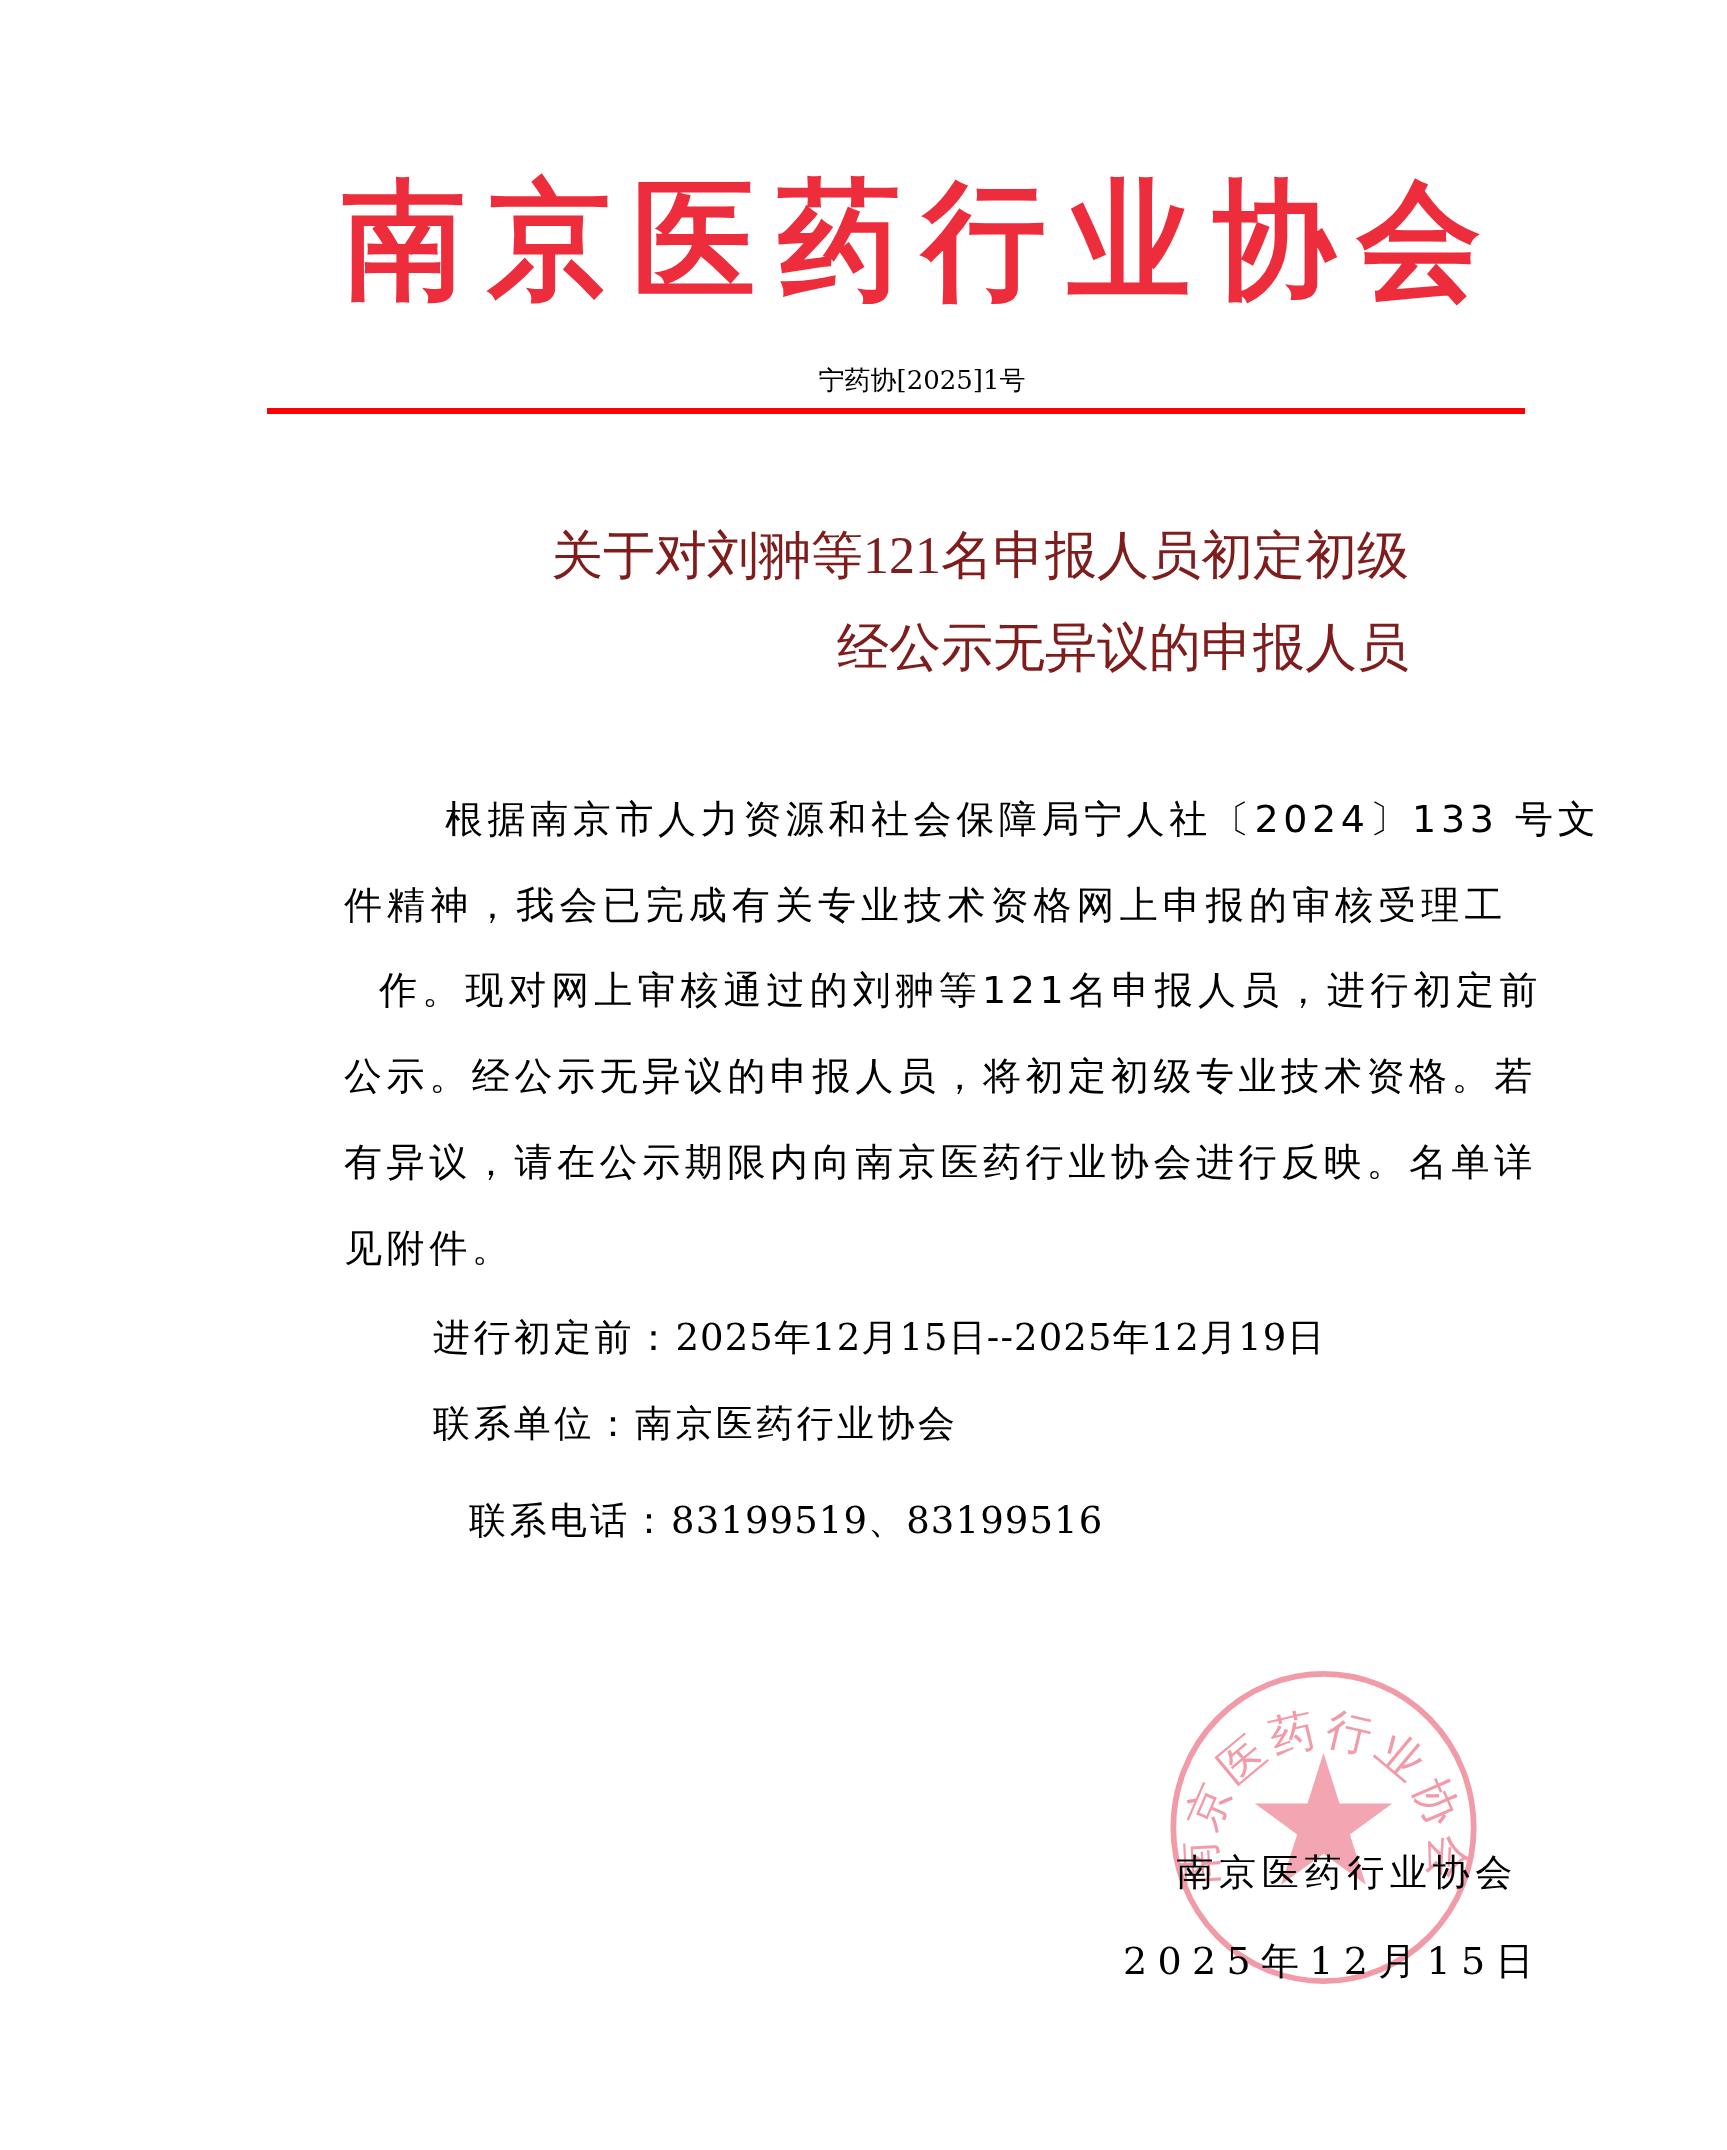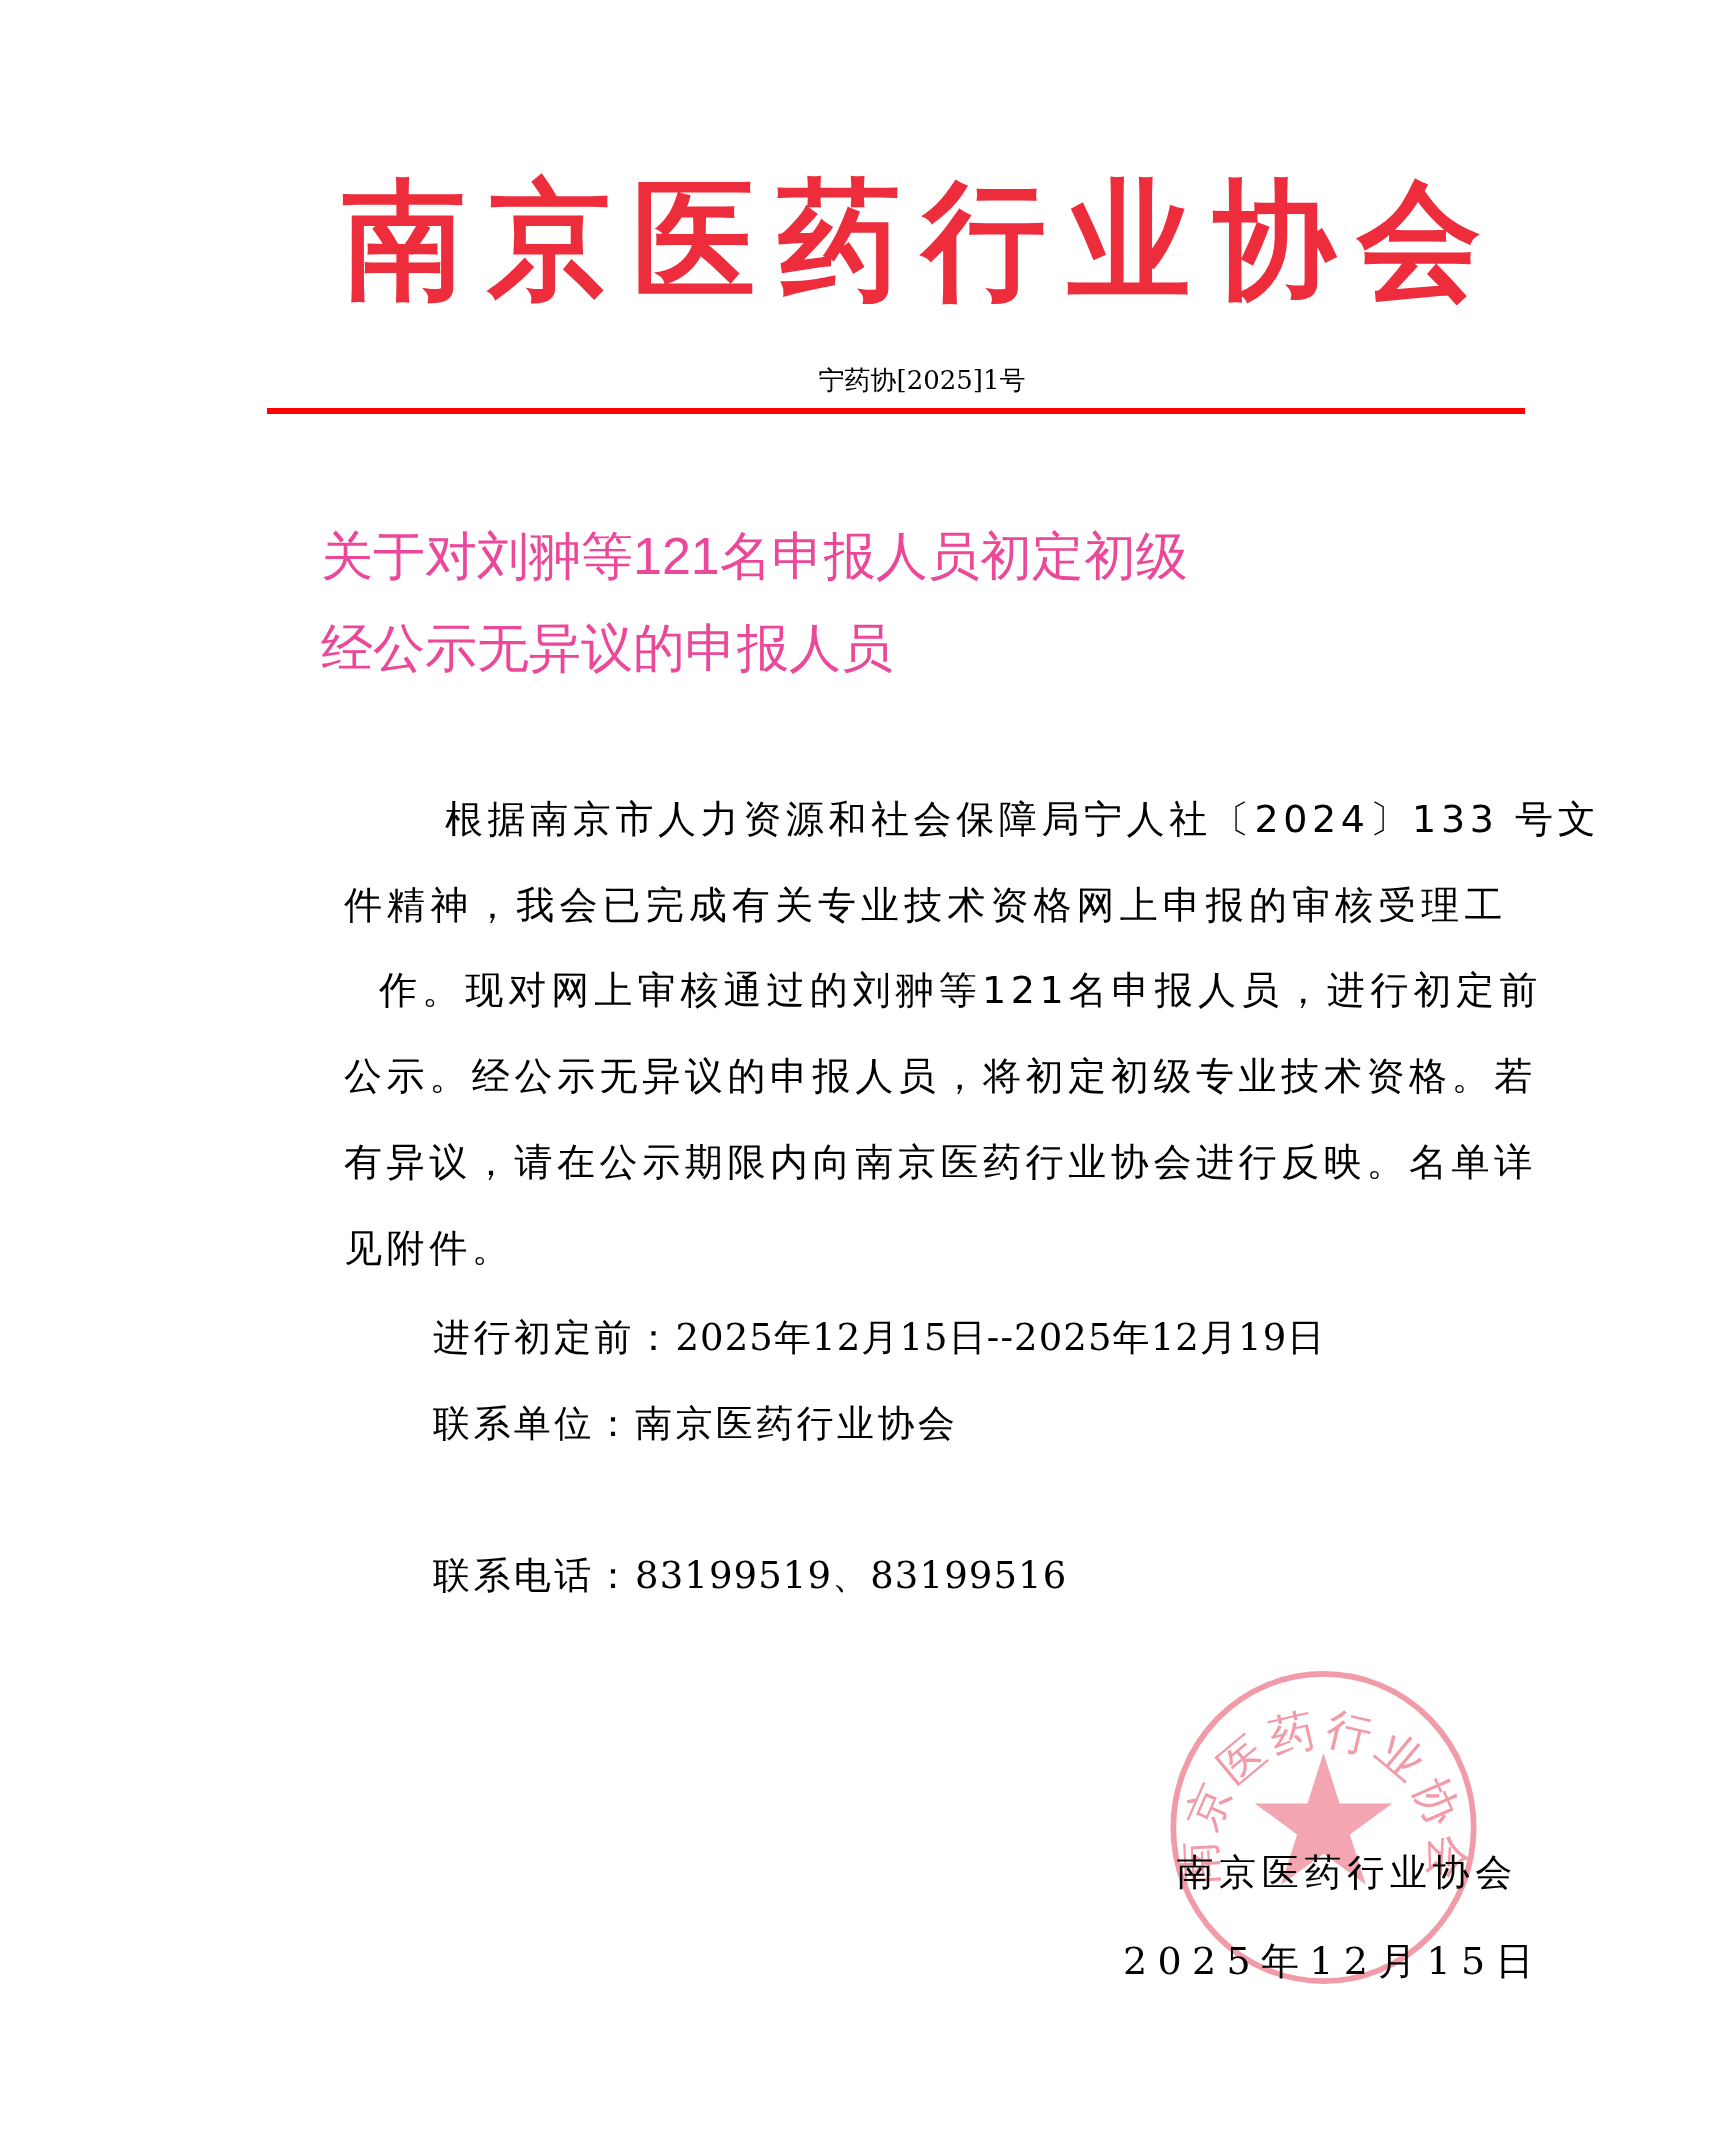--- a/index.html
+++ b/index.html
@@ -16,22 +16,22 @@
       position: absolute; left: 687px; top: 349px; width: 470px; height: 63px;
       font-family: "DejaVu Serif", serif; font-size: 26px; line-height: 63px;
       color: #000000; text-align: center; white-space: nowrap;
     }
     .red-rule {
       position: absolute; left: 267px; top: 408px; width: 1258px; height: 6.3px;
       background: #ff0000;
     }
     .notice-title {
       position: absolute; left: 321px; top: 510px; width: 1088px;
-      font-family: Liberation Sans, sans-serif; font-size: 52px; color: #ec4899;
-      text-align: left; line-height: 92px; white-space: nowrap;
+      font-family: Liberation Serif, serif; font-size: 52px; color: #7f1d1d;
+      text-align: right; line-height: 92px; white-space: nowrap;
     }
     .notice-title .line { display: block; }
 
     .body-line {
       position: absolute; left: 344px; width: 1163px; height: 69px;
       font-family: "DejaVu Sans", sans-serif; font-size: 38px; color: #000000;
       line-height: 69px; white-space: nowrap; letter-spacing: 4.6px;
       text-align: justify; text-align-last: justify;
     }
     .body-line.first { left: 433px; width: 1073px; margin-left: 12px; }
@@ -82,21 +82,21 @@
   <div class="body-line" style="top:1128px;">有异议，请在公示期限内向南京医药行业协会进行反映。名单详</div>
   <div class="body-line" style="top:1042px;">公示。经公示无异议的申报人员，将初定初级专业技术资格。若</div>
   <div class="body-line last" style="top:1214px;">见附件。</div>
 
   <div class="info-line" style="top:1303px;">
     <span>进行初定前：</span><span class="num">2025年12月15日--2025年12月19日</span>
   </div>
   <div class="info-line" style="top:1389px;">
     <span>联系单位：</span><span>南京医药行业协会</span>
   </div>
-  <div class="info-line" style="top:1541px;">
+  <div class="info-line" style="top:1486px;margin-left:36px;">
     <span>联系电话：</span><span class="num">83199519、83199516</span>
   </div>
 
   <svg class="seal" viewBox="0 0 560 560">
     <defs>
       <path id="sealArc" d="M 105 400 A 190 190 0 1 1 455 400"></path>
     </defs>
     <ellipse cx="280" cy="280" rx="262" ry="268" fill="none" stroke="#f08a9a" stroke-width="10"></ellipse>
     <polygon points="280,150 308,238 400,238 326,292 354,380 280,326 206,380 234,292 160,238 252,238" fill="#f08a9a" opacity="0.9"></polygon>
     <text font-family="DejaVu Sans, sans-serif" font-size="78" fill="#f08a9a" letter-spacing="10">

